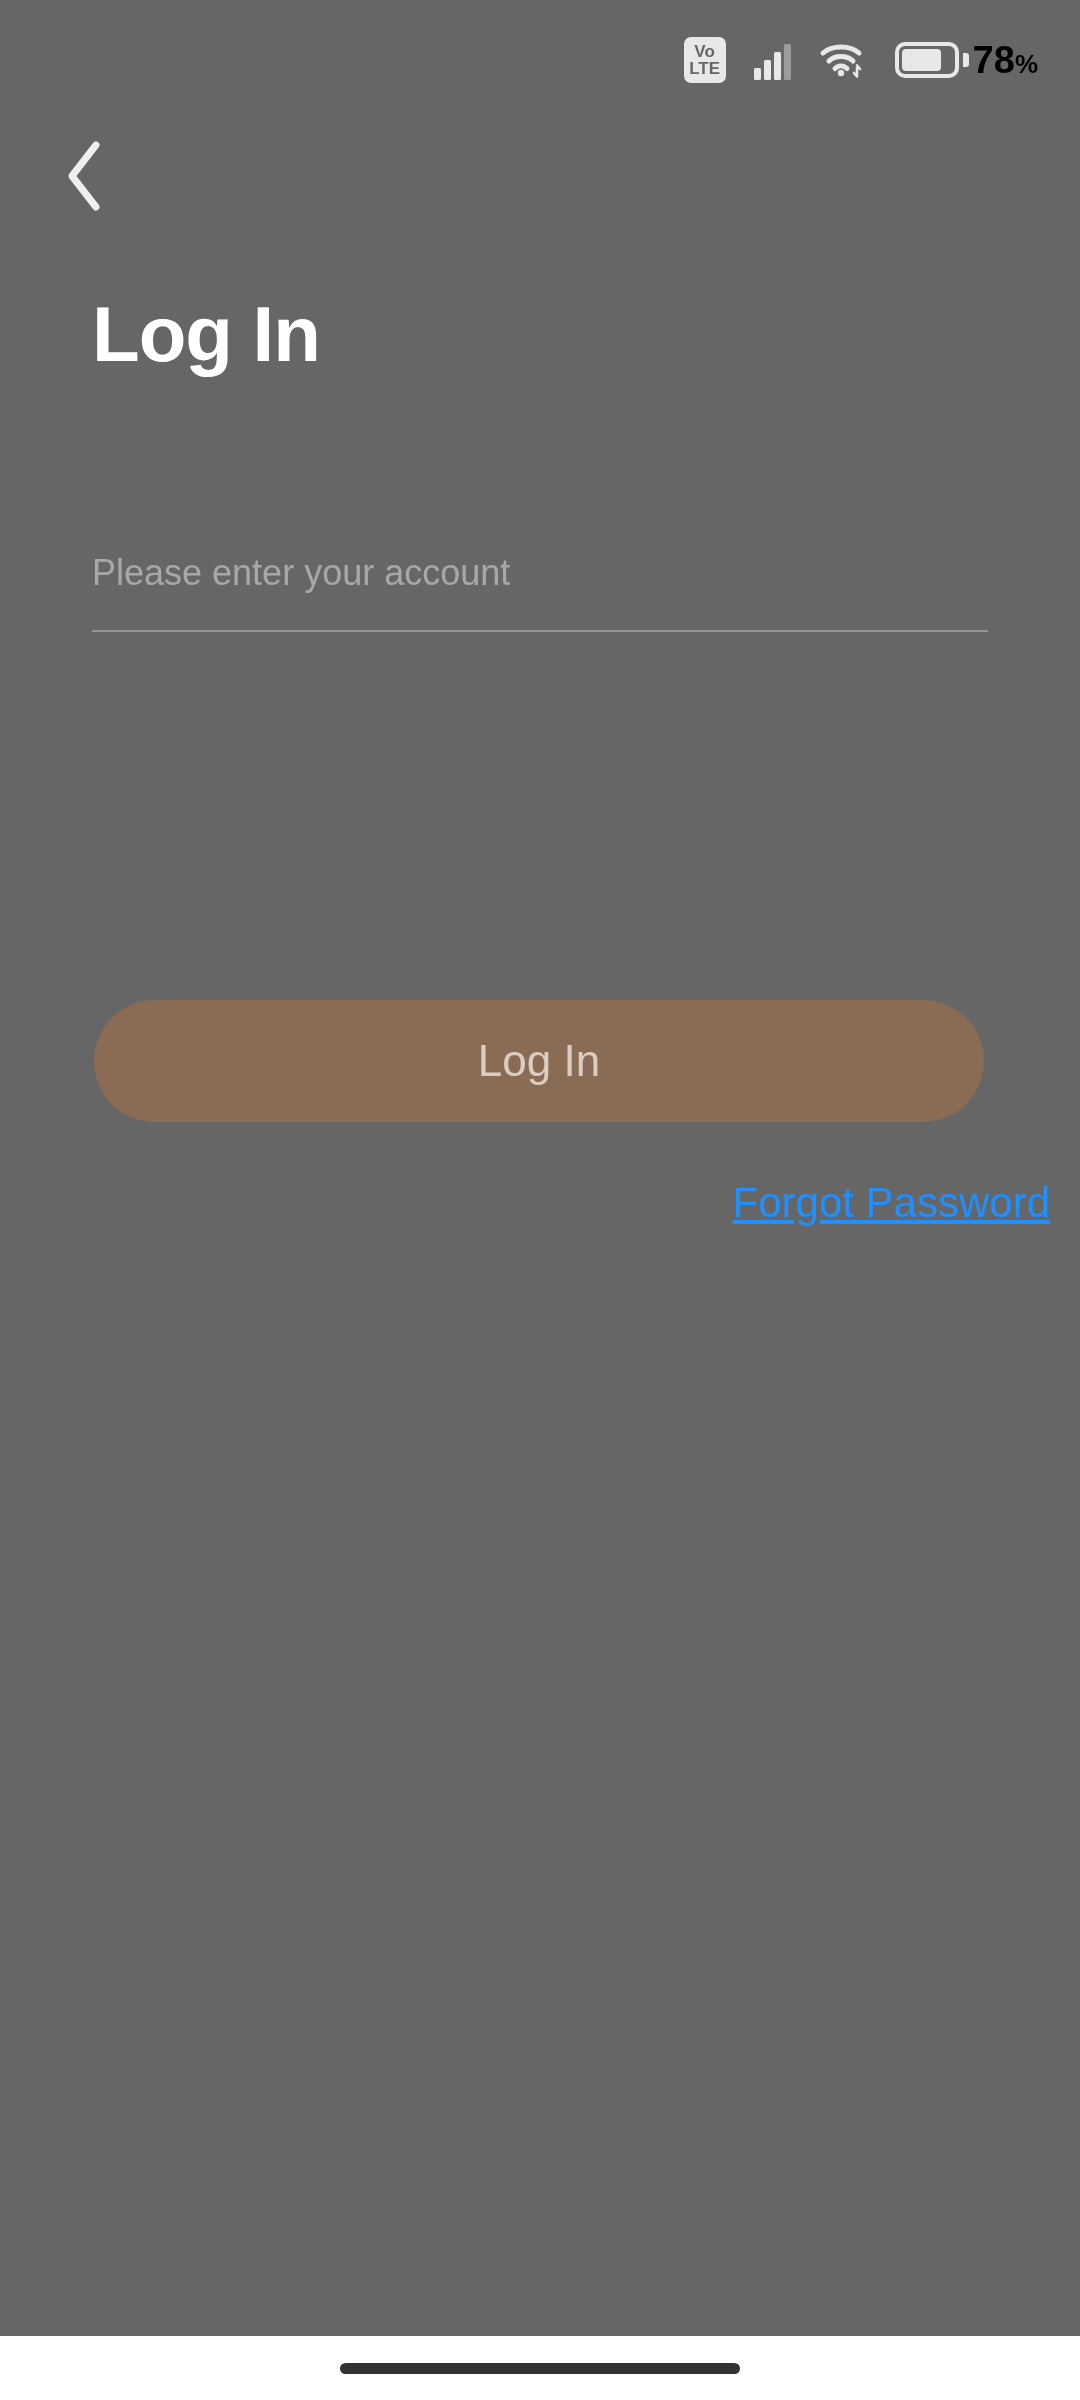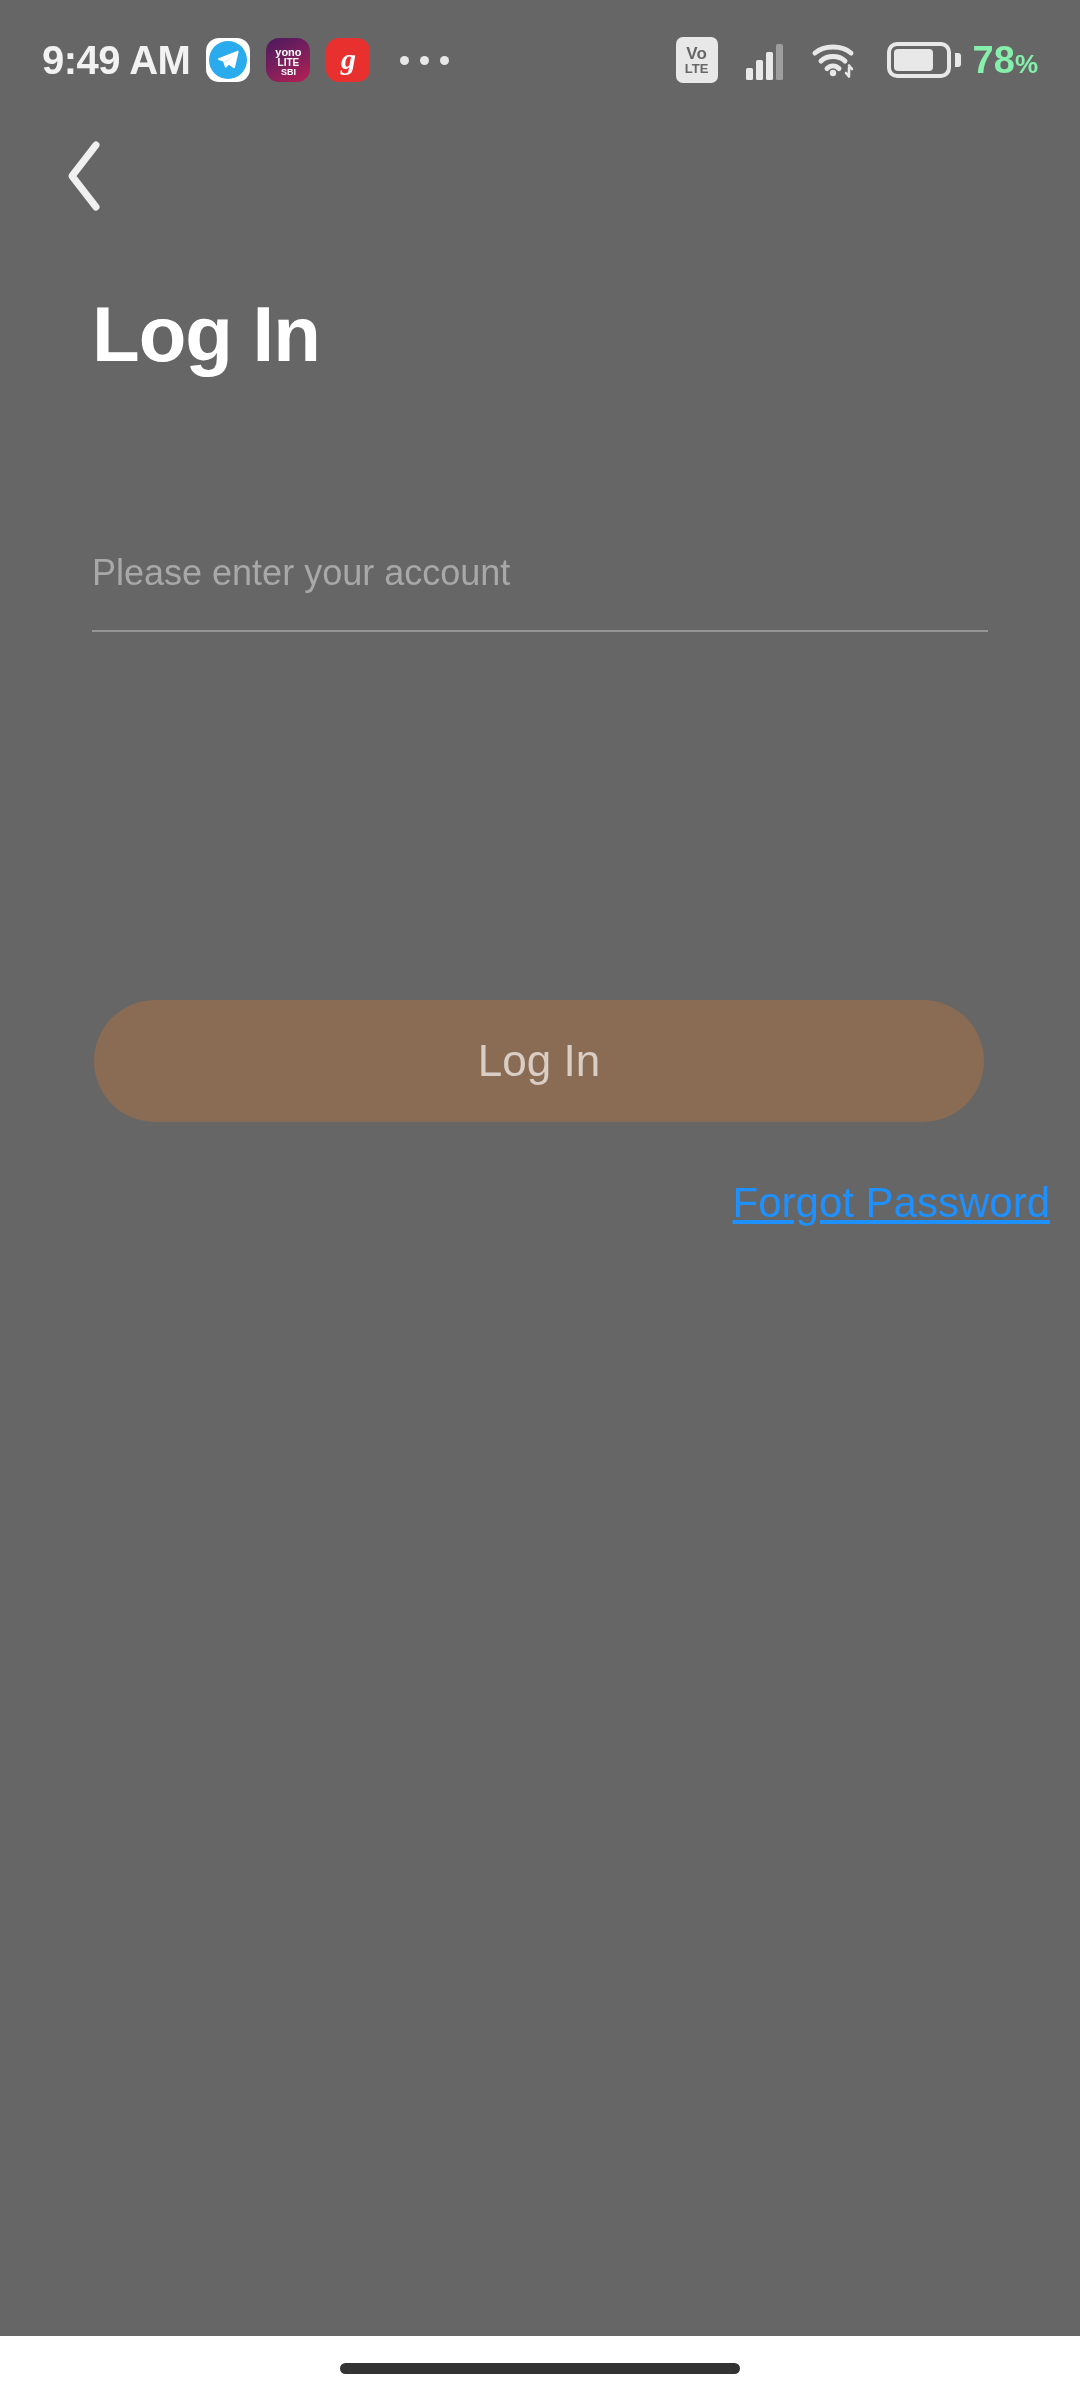--- a/index.html
+++ b/index.html
@@ -73,43 +73,43 @@
     width:42px; height:46px;
     border-radius:7px;
     background:#e8e8e8;
     color:#666666;
     display:flex; flex-direction:column;
     align-items:center; justify-content:center;
     line-height:1.02;
     font-weight:bold;
   }
   #volte-badge .v1 { font-size:17px; }
-  #volte-badge .v2 { font-size:13px; }
+  #volte-badge .v2 { font-size:17px; }
 
   #signal-bars { display:flex; align-items:flex-end; gap:3px; height:40px; }
   #signal-bars span { width:7px; background:#e8e8e8; border-radius:1.5px; display:block; }
   #signal-bars span.s1 { height:12px; }
   #signal-bars span.s2 { height:20px; }
   #signal-bars span.s3 { height:28px; }
   #signal-bars span.s4 { height:36px; background:#9d9d9d; }
 
   #wifi-icon { width:48px; height:40px; position:relative; }
 
   #battery-wrap { display:flex; align-items:center; gap:4px; }
   #battery-shell {
     width:64px; height:36px;
     border:4px solid #e8e8e8;
     border-radius:10px;
     padding:3px;
   }
   #battery-fill { height:100%; width:78%; background:#e8e8e8; border-radius:4px; }
   #battery-nub { width:6px; height:14px; background:#e8e8e8; border-radius:0 3px 3px 0; }
   #battery-pct {
-    color:#86efac; font-size:38px; font-weight:bold;
-    margin-left:8px; white-space:nowrap;
+    color:#000000; font-size:38px; font-weight:bold;
+    white-space:nowrap;
   }
   #battery-pct .pct-sign { font-size:26px; }
 
   
   #back-button {
     position:absolute; top:128px; left:36px;
     width:96px; height:96px;
     display:flex; align-items:center; justify-content:center;
   }
 
@@ -196,50 +196,20 @@
     border-radius:6px;
   }
 </style>
 </head>
 <body>
 
 <div id="screen">
 
   <div id="status-bar">
 
-    <div class="sb-left">
-
-      <div id="clock">9:49 AM</div>
-
-      <div class="app-icon app-telegram">
-        <div class="tg-circle">
-          <svg width="24" height="24" viewBox="0 0 24 24">
-            <path d="M21 3L2.5 10.3c-.8.3-.8 1.4 0 1.7l4.6 1.6 1.8 5.3c.2.7 1.1.8 1.6.3l2.4-2.4 4.5 3.3c.6.4 1.4.1 1.6-.6L22.6 4c.2-.8-.6-1.4-1.6-1z" fill="#ffffff"></path>
-            <path d="M9.5 14.3l8.4-6.5-9.7 5.6z" fill="#cfe9f7"></path>
-          </svg>
-        </div>
-      </div>
-
-      <div class="app-icon app-yono">
-        <span class="y1">yono</span>
-        <span class="y2">LITE</span>
-        <span class="y3">SBI</span>
-      </div>
-
-      <div class="app-icon app-groww">
-        <span class="g-letter">g</span>
-      </div>
-
-      <div id="overflow-dots">
-        <i></i>
-        <i></i>
-        <i></i>
-      </div>
-
-    </div>
 
     <div class="sb-spacer"></div>
 
     <div class="sb-right">
 
       <div id="volte-badge">
         <span class="v1">Vo</span>
         <span class="v2">LTE</span>
       </div>
 

